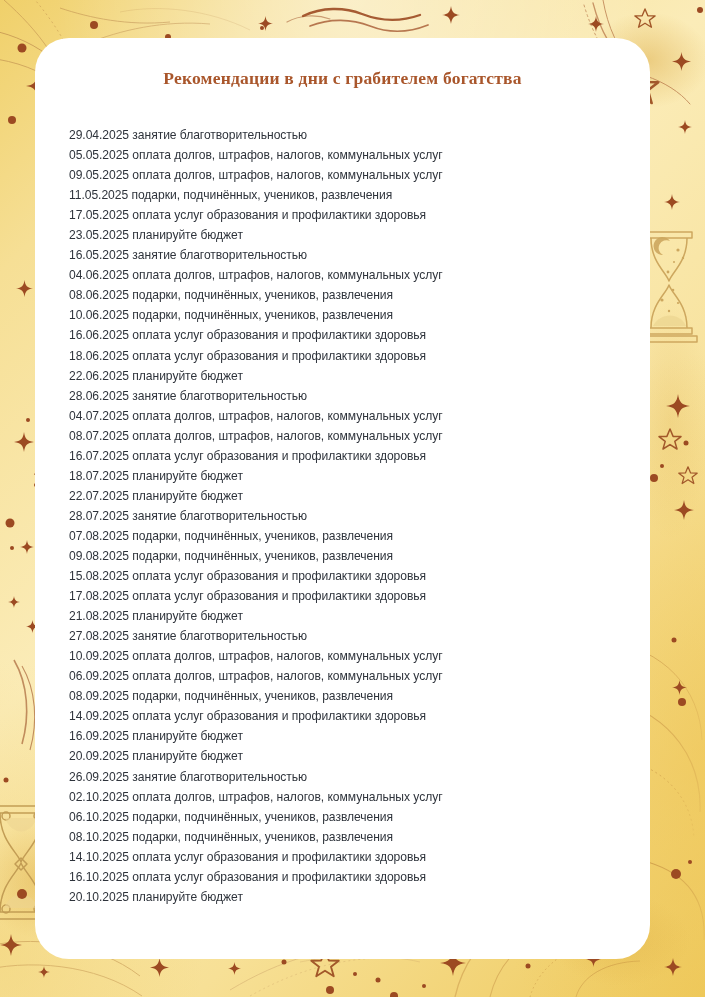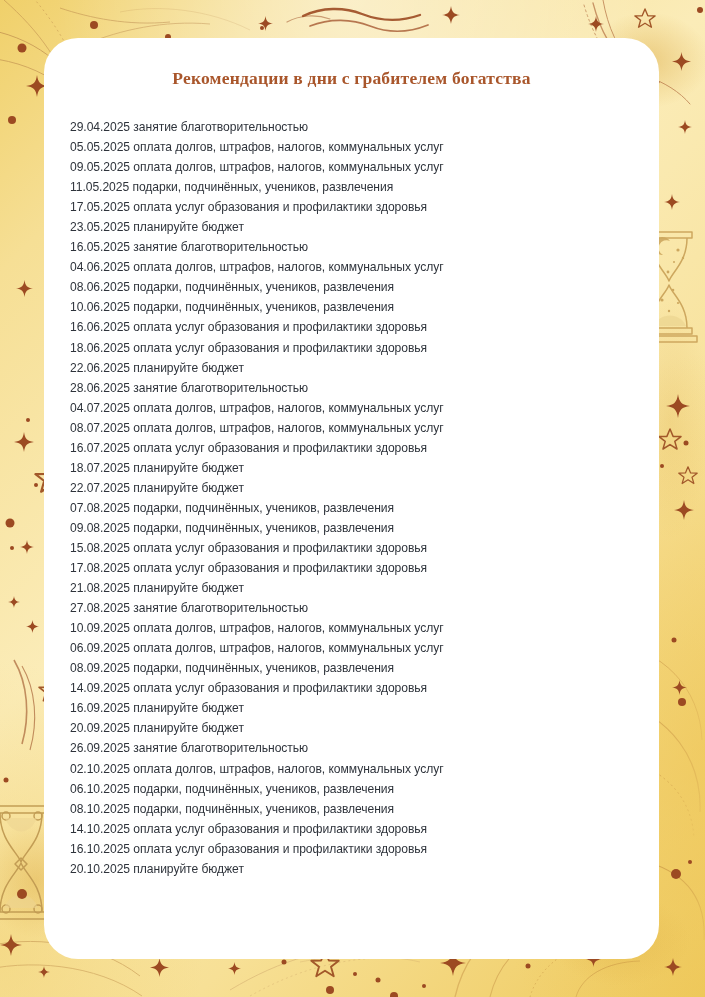--- a/index.html
+++ b/index.html
@@ -35,21 +35,21 @@
     background:
       radial-gradient(ellipse 60% 45% at 50% 0%,   rgba(255,255,255,.45), rgba(255,255,255,0) 70%),
       radial-gradient(ellipse 45% 55% at 100% 75%, rgba(238,196,82,.55),  rgba(255,255,255,0) 72%),
       radial-gradient(ellipse 40% 40% at 0% 95%,   rgba(240,206,105,.5),  rgba(255,255,255,0) 72%);
     pointer-events: none;
   }
 
   
   .card {
     position: absolute;
-    left: 44px;
+    left: 35px;
     top: 38px;
     width: 615px;
     height: 921px;
     background: #ffffff;
     border-radius: 34px 34px 34px 34px;
     overflow: hidden;
     z-index: 6;
   }
 
   .card-title {
@@ -58,21 +58,21 @@
     font-size: 17.5px;
     letter-spacing: .2px;
     color: #a9562b;
     padding-top: 30px;
     padding-bottom: 2px;
     white-space: nowrap;
   }
 
   .rec-list {
     list-style: none;
-    margin: 0;
+    margin: 8px;
     padding: 26px 0 0 26px;
   }
 
   .rec-item {
     font-size: 12.1px;
     line-height: 20.05px;
     color: #2e333b;
     white-space: nowrap;
     letter-spacing: -0.05px;
   }
@@ -297,20 +297,21 @@
         <li class="rec-item"><span class="rec-date">10.06.2025</span> <span class="rec-text">подарки, подчинённых, учеников, развлечения</span></li>
         <li class="rec-item"><span class="rec-date">16.06.2025</span> <span class="rec-text">оплата услуг образования и профилактики здоровья</span></li>
         <li class="rec-item"><span class="rec-date">18.06.2025</span> <span class="rec-text">оплата услуг образования и профилактики здоровья</span></li>
         <li class="rec-item"><span class="rec-date">22.06.2025</span> <span class="rec-text">планируйте бюджет</span></li>
         <li class="rec-item"><span class="rec-date">28.06.2025</span> <span class="rec-text">занятие благотворительностью</span></li>
         <li class="rec-item"><span class="rec-date">04.07.2025</span> <span class="rec-text">оплата долгов, штрафов, налогов, коммунальных услуг</span></li>
         <li class="rec-item"><span class="rec-date">08.07.2025</span> <span class="rec-text">оплата долгов, штрафов, налогов, коммунальных услуг</span></li>
         <li class="rec-item"><span class="rec-date">16.07.2025</span> <span class="rec-text">оплата услуг образования и профилактики здоровья</span></li>
         <li class="rec-item"><span class="rec-date">18.07.2025</span> <span class="rec-text">планируйте бюджет</span></li>
         <li class="rec-item"><span class="rec-date">22.07.2025</span> <span class="rec-text">планируйте бюджет</span></li>
+        <li class="rec-item"><span class="rec-date">28.07.2025</span> <span class="rec-text">занятие благотворительностью</span></li>
         <li class="rec-item"><span class="rec-date">07.08.2025</span> <span class="rec-text">подарки, подчинённых, учеников, развлечения</span></li>
         <li class="rec-item"><span class="rec-date">09.08.2025</span> <span class="rec-text">подарки, подчинённых, учеников, развлечения</span></li>
         <li class="rec-item"><span class="rec-date">15.08.2025</span> <span class="rec-text">оплата услуг образования и профилактики здоровья</span></li>
         <li class="rec-item"><span class="rec-date">17.08.2025</span> <span class="rec-text">оплата услуг образования и профилактики здоровья</span></li>
         <li class="rec-item"><span class="rec-date">21.08.2025</span> <span class="rec-text">планируйте бюджет</span></li>
         <li class="rec-item"><span class="rec-date">27.08.2025</span> <span class="rec-text">занятие благотворительностью</span></li>
         <li class="rec-item"><span class="rec-date">10.09.2025</span> <span class="rec-text">оплата долгов, штрафов, налогов, коммунальных услуг</span></li>
         <li class="rec-item"><span class="rec-date">06.09.2025</span> <span class="rec-text">оплата долгов, штрафов, налогов, коммунальных услуг</span></li>
         <li class="rec-item"><span class="rec-date">08.09.2025</span> <span class="rec-text">подарки, подчинённых, учеников, развлечения</span></li>
         <li class="rec-item"><span class="rec-date">14.09.2025</span> <span class="rec-text">оплата услуг образования и профилактики здоровья</span></li>

